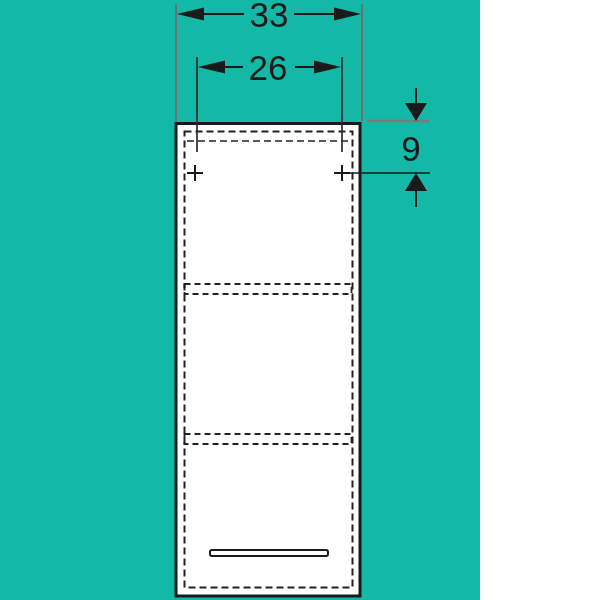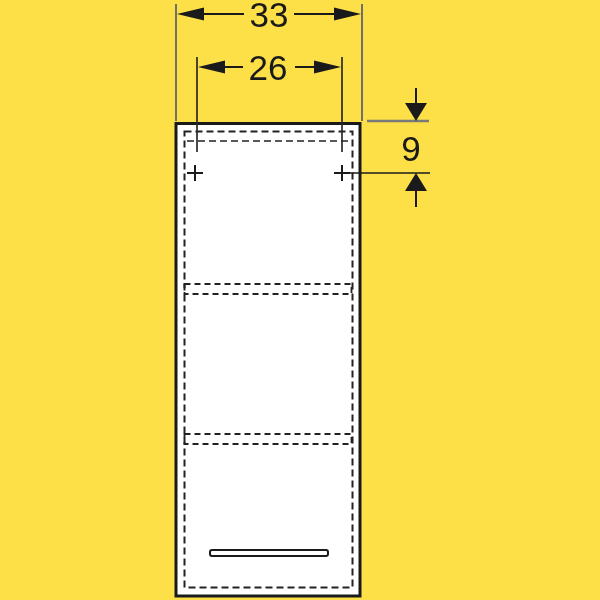--- a/index.html
+++ b/index.html
@@ -6,23 +6,23 @@
     margin: 0;
     padding: 0;
     width: 600px;
     height: 600px;
     background: #ffffff;
     overflow: hidden;
     font-family: "Liberation Sans", sans-serif;
   }
   .canvas {
     position: relative;
-    width: 600px;
+    width: 480px;
     height: 600px;
-    background: #fde047;
+    background: #14b8a6;
   }
   svg { display: block; }
   text.dim-label {
     font-family: "Liberation Sans", sans-serif;
     font-size: 35px;
     fill: #1a1a1a;
   }
 </style>
 </head>
 <body>

